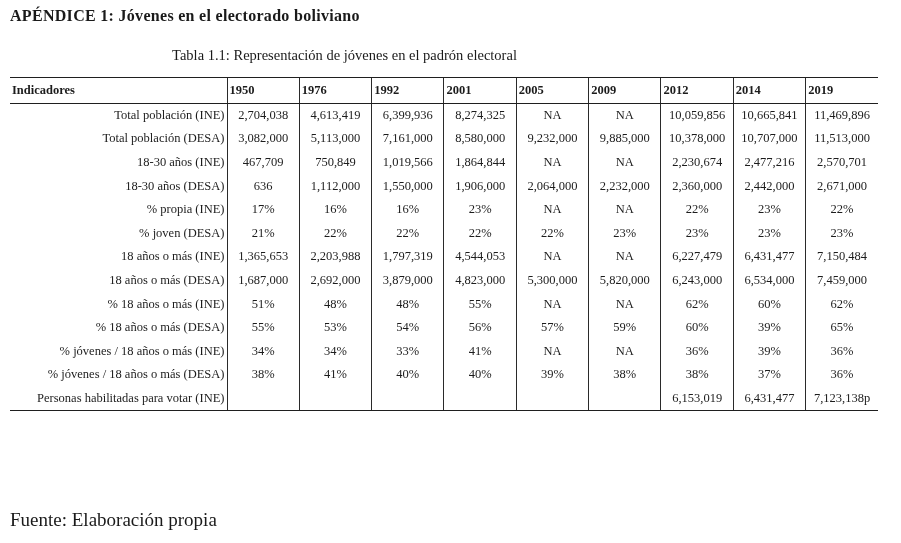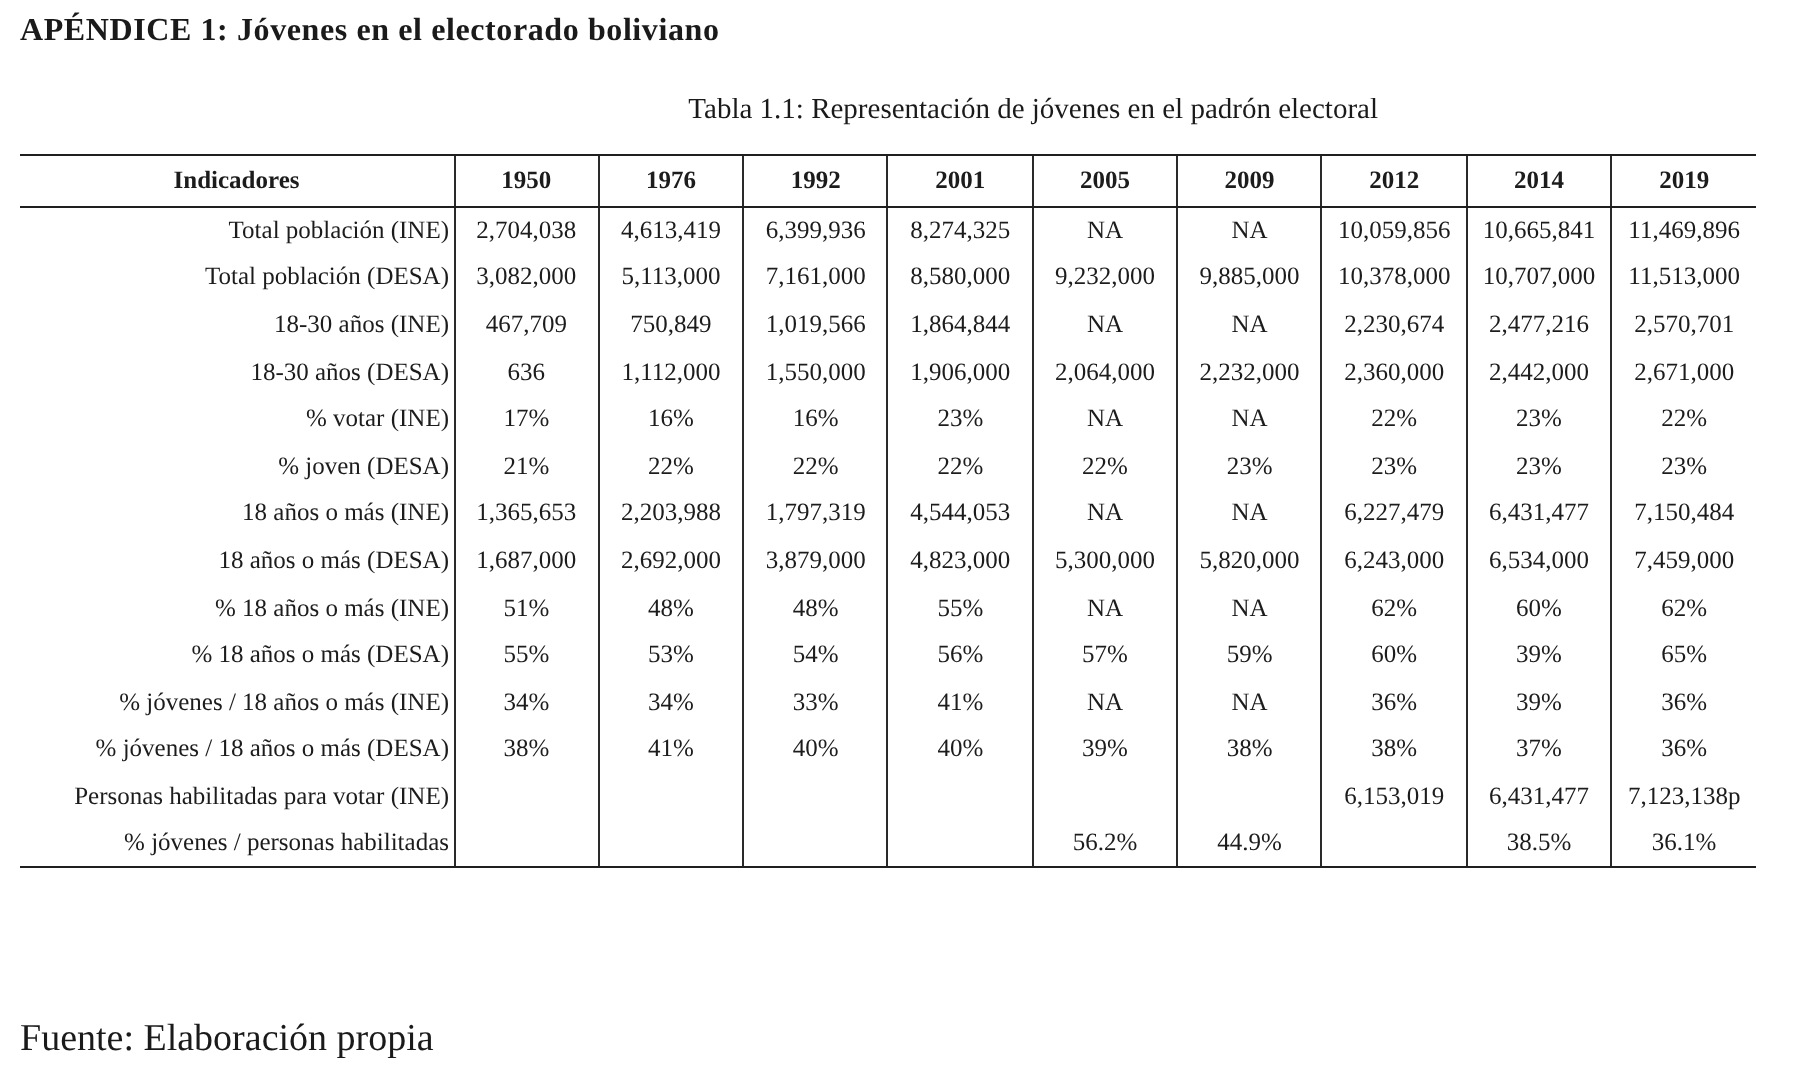--- a/index.html
+++ b/index.html
@@ -19,37 +19,37 @@
     position: absolute;
     left: 10px; top: 7px;
     font-size: 16px;
     font-weight: bold;
     letter-spacing: 0.3px;
     white-space: nowrap;
   }
   .table-caption {
     position: absolute;
     left: 0; right: 23px; top: 47px;
-    text-align: right;
+    text-align: center;
     font-size: 14.5px;
     white-space: nowrap;
   }
   table.electoral-table {
     position: absolute;
     left: 10px; top: 77px;
     width: 868px;
     border-collapse: collapse;
     table-layout: fixed;
     font-size: 12.5px;
     color: #1c1c1c;
   }
   table.electoral-table thead th {
     font-weight: bold;
     height: 26px;
-    text-align: center;
+    text-align: left;
     border-top: 1.4px solid #1f1f1f;
     border-bottom: 1.2px solid #1f1f1f;
     padding: 0 2px;
     overflow: hidden;
   }
   table.electoral-table thead th.label-head { width: 217px; }
   table.electoral-table th + th,
   table.electoral-table td + td,
   table.electoral-table th + td,
   table.electoral-table tbody th + td {
@@ -146,21 +146,21 @@
           <td class="value-cell">1,112,000</td>
           <td class="value-cell">1,550,000</td>
           <td class="value-cell">1,906,000</td>
           <td class="value-cell">2,064,000</td>
           <td class="value-cell">2,232,000</td>
           <td class="value-cell">2,360,000</td>
           <td class="value-cell">2,442,000</td>
           <td class="value-cell">2,671,000</td>
         </tr>
         <tr>
-          <th class="row-label">% votar (INE)</th>
+          <th class="row-label">% propia (INE)</th>
           <td class="value-cell">17%</td>
           <td class="value-cell">16%</td>
           <td class="value-cell">16%</td>
           <td class="value-cell">23%</td>
           <td class="value-cell">NA</td>
           <td class="value-cell">NA</td>
           <td class="value-cell">22%</td>
           <td class="value-cell">23%</td>
           <td class="value-cell">22%</td>
         </tr>
@@ -253,29 +253,17 @@
           <td class="value-cell"></td>
           <td class="value-cell"></td>
           <td class="value-cell"></td>
           <td class="value-cell"></td>
           <td class="value-cell"></td>
           <td class="value-cell"></td>
           <td class="value-cell">6,153,019</td>
           <td class="value-cell">6,431,477</td>
           <td class="value-cell">7,123,138p</td>
         </tr>
-        <tr>
-          <th class="row-label">% jóvenes / personas habilitadas</th>
-          <td class="value-cell"></td>
-          <td class="value-cell"></td>
-          <td class="value-cell"></td>
-          <td class="value-cell"></td>
-          <td class="value-cell">56.2%</td>
-          <td class="value-cell">44.9%</td>
-          <td class="value-cell"></td>
-          <td class="value-cell">38.5%</td>
-          <td class="value-cell">36.1%</td>
-        </tr>
       </tbody>
   </table>
 
   <div class="source-note">Fuente: Elaboración propia</div>
 </div>
 
 </body></html>

